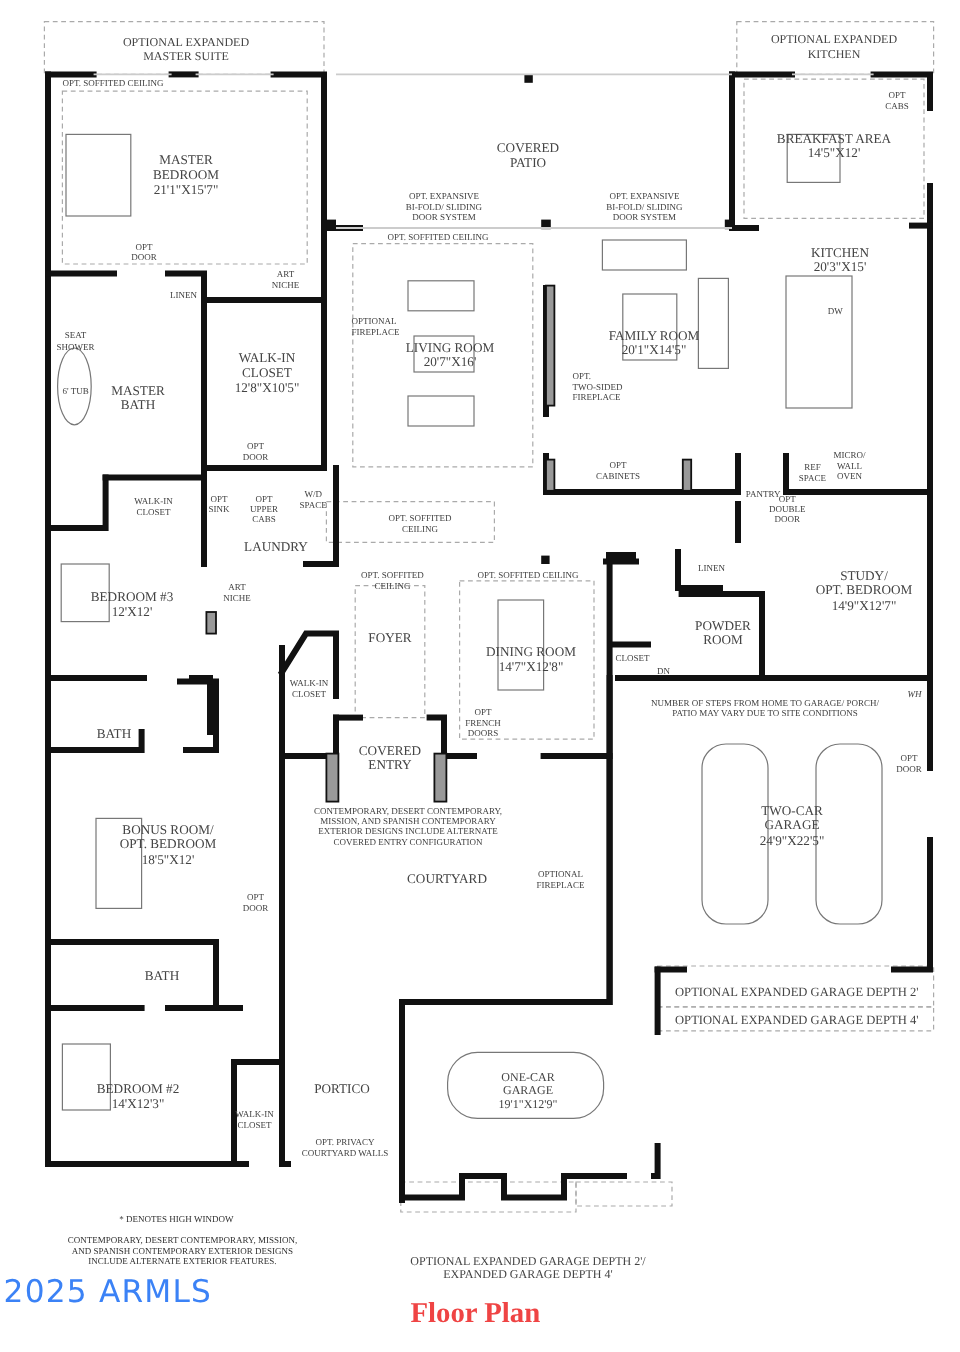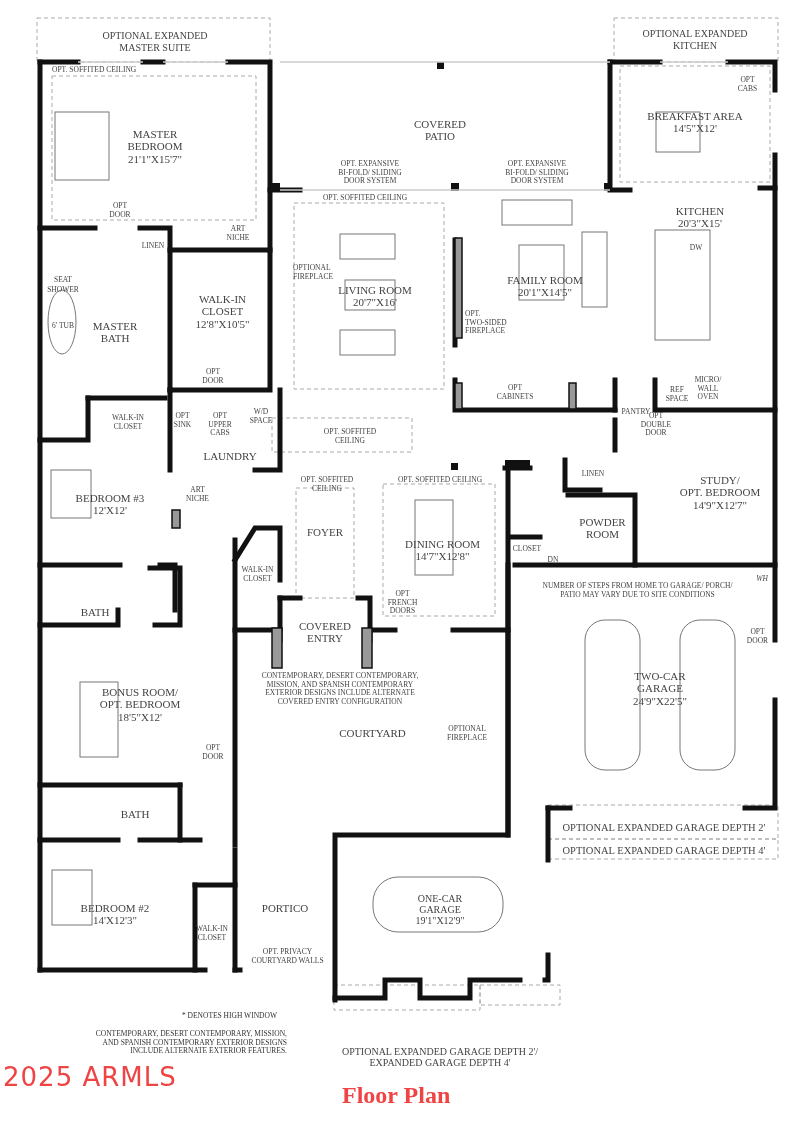--- a/index.html
+++ b/index.html
@@ -1,24 +1,24 @@
 <!DOCTYPE html>
 <html><head>
 <meta charset="utf-8">
 <style>
   html,body{margin:0;padding:0;background:#fff;}
   body{width:800px;height:1127px;position:relative;overflow:hidden;font-family:"Liberation Serif","DejaVu Serif",serif;color:#333;}
   #plan{position:absolute;left:0;top:0;width:800px;height:1127px;}
   .lbl{position:absolute;text-align:center;white-space:pre-line;line-height:1.12;color:#444;text-transform:uppercase;}
   .room{font-size:11px;}
   .small{font-size:7.5px;line-height:1.15;}
-  .note{font-size:7.5px;text-align:right;line-height:1.15;color:#333;margin-left:20px;}
+  .note{font-size:7.5px;text-align:center;line-height:1.15;color:#333;}
   .big{font-size:11px;}
   .title{position:absolute;font-family:"Liberation Serif",serif;font-weight:bold;font-size:24px;color:#ef4444;text-transform:none;}
-  .wm{position:absolute;font-family:"DejaVu Sans","Liberation Sans",sans-serif;font-size:26px;color:#ef4444;letter-spacing:1px;text-transform:none;}
+  .wm{position:absolute;font-family:"DejaVu Sans","Liberation Sans",sans-serif;font-size:26px;color:#3b82f6;letter-spacing:1px;text-transform:none;}
 </style>
 </head>
 <body>
 
 <svg id="plan" viewBox="0 0 800 1127" xmlns="http://www.w3.org/2000/svg">
   <g fill="none" stroke="#aaa" stroke-width="1" stroke-dasharray="4,3">
     <rect x="37" y="18" width="233" height="44"></rect>
     <rect x="614" y="18" width="164" height="44"></rect>
     <rect x="52" y="76" width="204" height="144"></rect>
     <rect x="620" y="66" width="150" height="116"></rect>
@@ -193,24 +193,24 @@
 DOOR SYSTEM</div>
 <div class="lbl small" style="left:315px;top:194px;width:100px;">OPT. SOFFITED CEILING</div>
 <div class="lbl small" style="left:735px;top:76px;width:25px;">OPT
 CABS</div>
 <div class="lbl small" style="left:43px;top:250px;width:40px;margin-top:36px;">SHOWER</div>
 <div class="lbl small" style="left:43px;top:276px;width:40px;">SEAT</div>
 <div class="lbl small" style="left:138px;top:242px;width:30px;">LINEN</div>
 <div class="lbl small" style="left:47px;top:322px;width:32px;">6' TUB</div>
 <div class="lbl small" style="left:293px;top:264px;width:45px;text-align:left;">OPTIONAL
 FIREPLACE</div>
-<div class="lbl small" style="left:465px;top:310px;width:50px;text-align:left;">OPT.
+<div class="lbl small" style="left:477px;top:310px;width:50px;text-align:left;">OPT.
 TWO-SIDED
 FIREPLACE</div>
-<div class="lbl small" style="left:686px;top:244px;width:20px;">DW</div>
+<div class="lbl small" style="left:686px;top:256px;width:20px;">DW</div>
 <div class="lbl small" style="left:193px;top:368px;width:40px;">OPT
 DOOR</div>
 <div class="lbl small" style="left:490px;top:384px;width:50px;">OPT
 CABINETS</div>
 <div class="lbl small" style="left:618px;top:392px;width:36px;margin-top:16px;">PANTRY</div>
 <div class="lbl small" style="left:662px;top:386px;width:30px;">REF
 SPACE</div>
 <div class="lbl small" style="left:692px;top:376px;width:32px;">MICRO/
 WALL
 OVEN</div>

